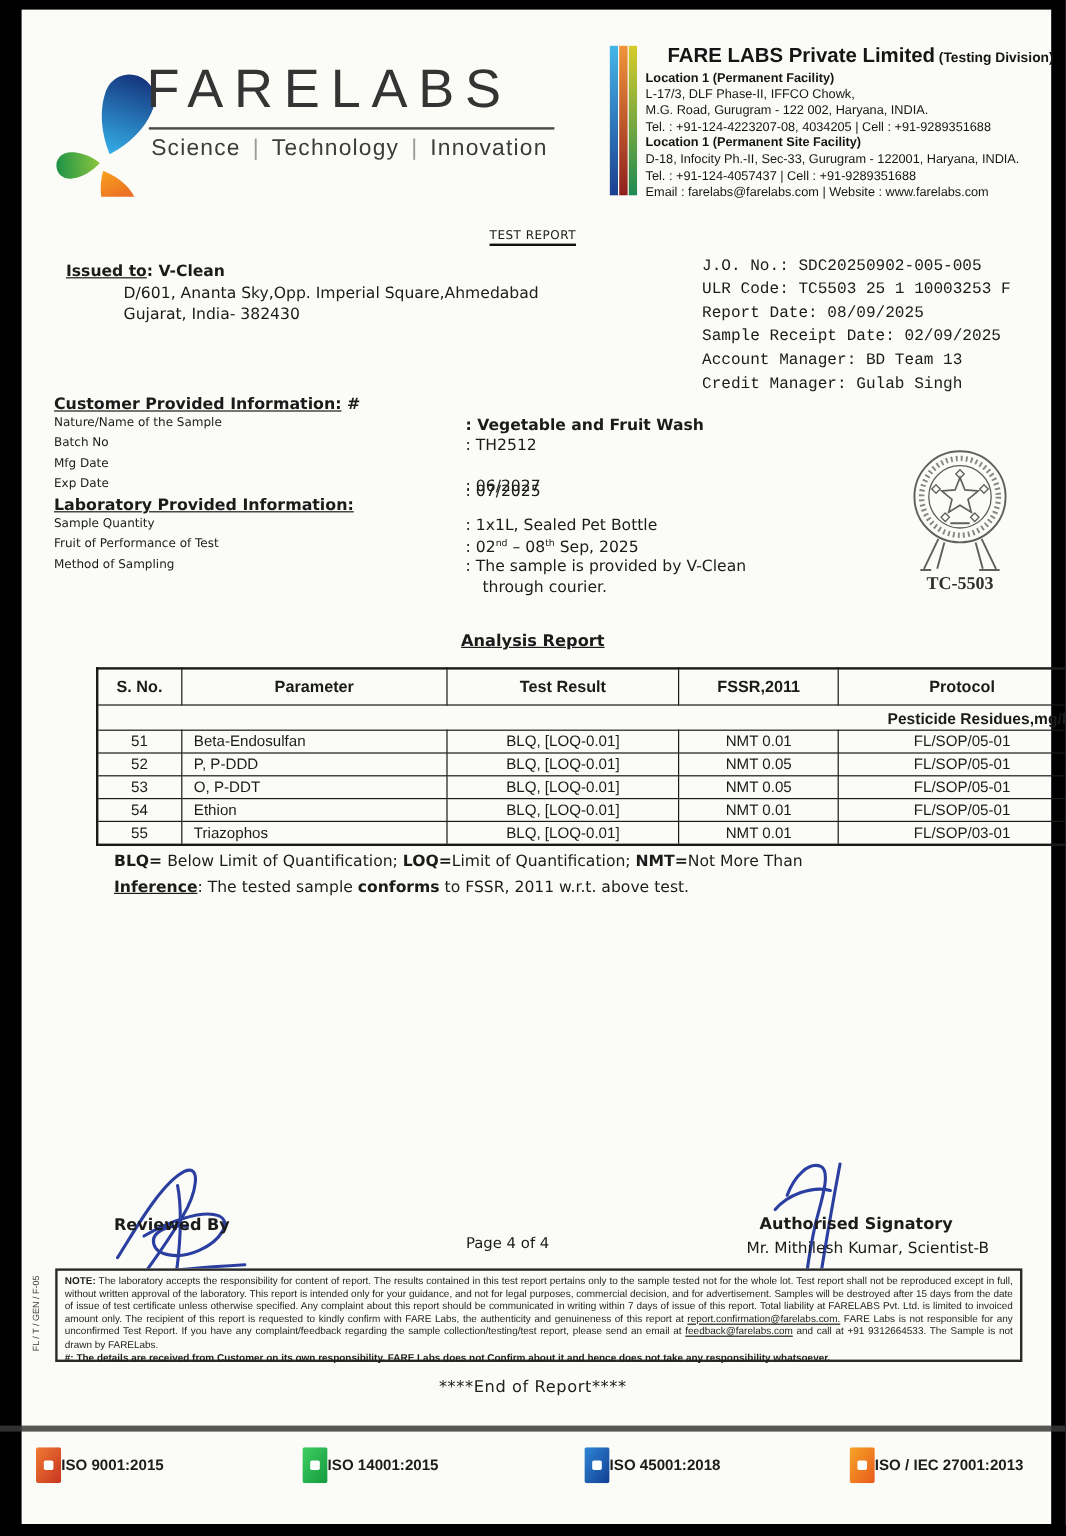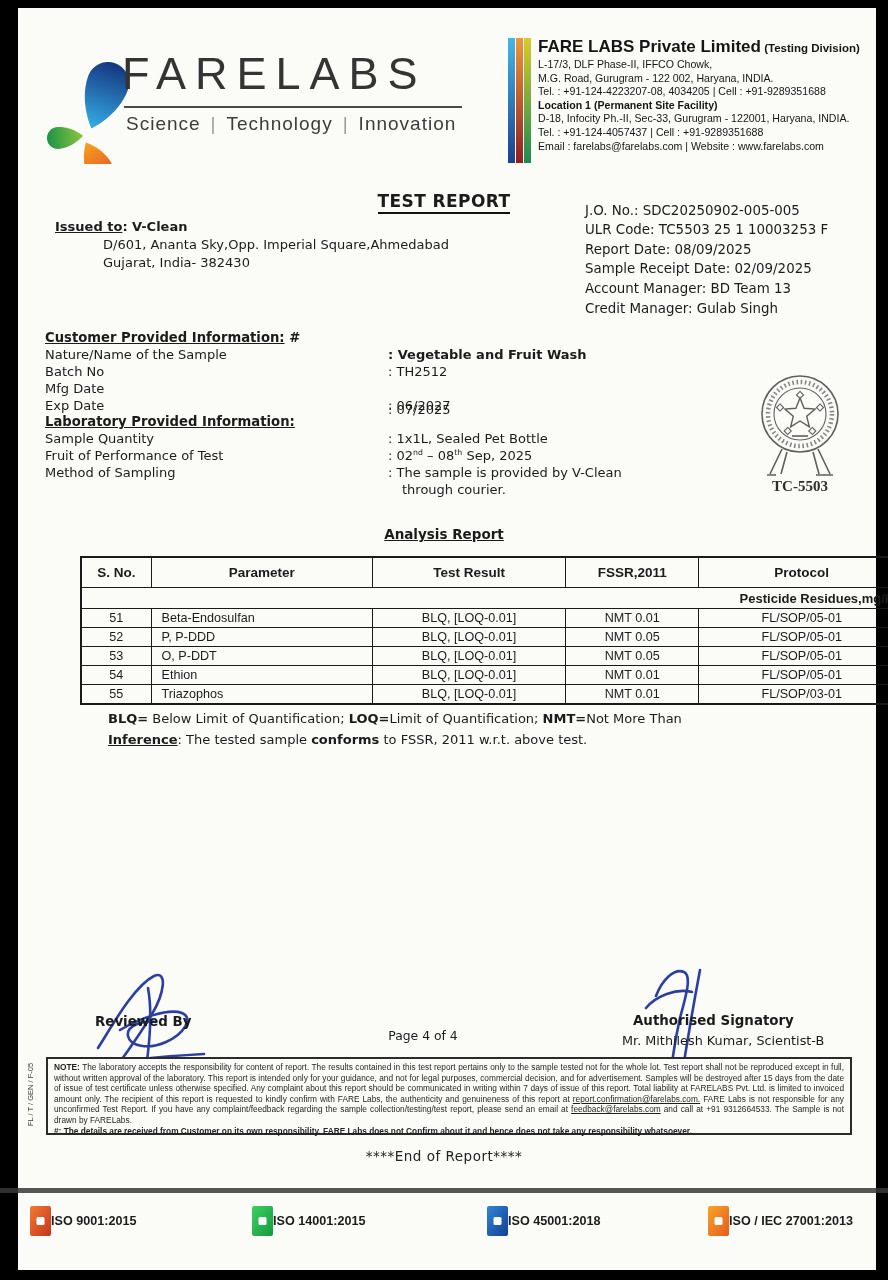--- a/index.html
+++ b/index.html
@@ -7,50 +7,50 @@
          font-family:"DejaVu Sans",sans-serif;color:#1b1b1b;}
   #paper{position:absolute;left:18px;top:8px;right:12px;bottom:10px;background:#fbfbf8;}
   .abs{position:absolute;}
   
   .brand{font-family:"Liberation Sans",sans-serif;font-size:45px;letter-spacing:9px;
          color:#343434;font-weight:500;}
   .brand-rule{height:2px;background:#4a4a4a;}
   .tagline{font-family:"Liberation Sans",sans-serif;font-size:19px;color:#3c3c3c;letter-spacing:1px;}
   .tagline .pipe{color:#9a9a9a;padding:0 10px;}
   .co{font-family:"Liberation Sans",sans-serif;color:#151515;}
-  .co-name{font-size:17px;font-weight:700;line-height:19px;}
+  .co-name{font-size:17px;font-weight:700;line-height:19px;text-align:right;}
   .co-div{font-size:11.5px;font-weight:700;}
   .co-line{font-size:10.6px;line-height:13.6px;}
   .co-line.b{font-weight:700;}
   
-  .rpt-title{font-size:17px;font-weight:700;letter-spacing:.4px;}
+  .rpt-title{font-size:10px;font-weight:400;letter-spacing:.4px;}
   .rpt-title span{border-bottom:2px solid #111;padding-bottom:1px;}
   .lbl-u{font-weight:700;text-decoration:underline;}
   .b{font-weight:700;}
   .body13{font-size:13px;}
   .meta-line{font-size:13.4px;height:19.4px;}
   .meta-line:nth-child(5),.meta-line:nth-child(6){height:20.5px;}
-  .info-label{position:absolute;left:45px;font-size:13px;white-space:nowrap;}
+  .info-label{position:absolute;left:45px;font-size:10px;white-space:nowrap;}
   .info-value{position:absolute;left:388px;font-size:13px;white-space:nowrap;}
   .sec-head{position:absolute;left:45px;font-size:13.2px;font-weight:700;white-space:nowrap;}
   .sec-head .u{text-decoration:underline;}
   sup{font-size:60%;vertical-align:super;}
   
   .tbl-title{font-size:13.5px;font-weight:700;text-decoration:underline;}
   table.analysis{width:100%;border-collapse:collapse;table-layout:fixed;
       font-family:"Liberation Sans",sans-serif;}
   table.analysis td,table.analysis th{border:1px solid #1a1a1a;padding:0 4px;
       overflow:hidden;white-space:nowrap;}
   table.analysis{border:2px solid #1a1a1a;}
   tr.hd th{height:29px;font-size:13.5px;font-weight:700;text-align:center;}
   tr.grp td{height:20px;font-size:13px;font-weight:700;text-align:right;padding-left:6px;}
   tr.data td{height:18px;font-size:12.6px;text-align:center;}
   tr.data td.pname{text-align:left;padding-left:10px;}
   
-  .legend{font-size:13px;white-space:nowrap;margin-left:13px;}
+  .legend{font-size:13px;white-space:nowrap;}
   .inf-u{font-weight:700;text-decoration:underline;}
   
   .sig-label{font-size:13.4px;font-weight:700;white-space:nowrap;}
   .sig-name{font-size:12.8px;white-space:nowrap;}
   .pageno{font-size:12.4px;}
   .notebox{position:absolute;left:46px;top:1057px;width:806px;height:78px;
       border:2px solid #2a2a2a;background:#fbfbf8;padding:3px 6px 0 6px;box-sizing:border-box;}
   .note{font-family:"Liberation Sans",sans-serif;font-size:8.3px;line-height:10.6px;
       text-align:justify;color:#1f1f1f;}
   .note .u{text-decoration:underline;}
@@ -117,38 +117,39 @@
         <stop offset="1" stop-color="#1d8a55"></stop>
       </linearGradient>
     </defs>
     <rect x="0" y="0" width="7" height="125" fill="url(#s1)"></rect>
     <rect x="8" y="0" width="7" height="125" fill="url(#s2)"></rect>
     <rect x="16" y="0" width="7" height="125" fill="url(#s3)"></rect>
   </svg>
 
   <div class="abs co" style="left:538px;top:37px;width:340px;">
     <div class="co-name"><span>FARE LABS Private Limited</span><span class="co-div"> (Testing Division)</span></div>
+    <div class="co-line b">Location 1 (Permanent Facility)</div>
     <div class="co-line">L-17/3, DLF Phase-II, IFFCO Chowk,</div>
     <div class="co-line">M.G. Road, Gurugram - 122 002, Haryana, INDIA.</div>
     <div class="co-line">Tel. : +91-124-4223207-08, 4034205  |  Cell : +91-9289351688</div>
     <div class="co-line b">Location 1 (Permanent Site Facility)</div>
     <div class="co-line">D-18, Infocity Ph.-II, Sec-33, Gurugram - 122001, Haryana, INDIA.</div>
     <div class="co-line">Tel. : +91-124-4057437  |  Cell : +91-9289351688</div>
     <div class="co-line">Email : farelabs@farelabs.com  |  Website : www.farelabs.com</div>
   </div>
 
   <div class="abs rpt-title" style="left:0;top:191px;width:888px;text-align:center;"><span>TEST REPORT</span></div>
 
   <div class="abs body13" style="left:55px;top:219px;">
     <span class="lbl-u">Issued to</span><span class="b">:</span><span class="b"> V-Clean</span>
   </div>
   <div class="abs body13" style="left:103px;top:237px;">D/601, Ananta Sky,Opp. Imperial Square,Ahmedabad</div>
   <div class="abs body13" style="left:103px;top:255px;">Gujarat, India- 382430</div>
 
-  <div class="abs" style="left:585px;top:203px;">
+  <div class="abs" style="left:585px;top:215px;font-family:Liberation Mono, monospace;">
     <div class="meta-line">J.O. No.: SDC20250902-005-005</div>
     <div class="meta-line">ULR Code: TC5503 25 1 10003253 F</div>
     <div class="meta-line">Report Date: 08/09/2025</div>
     <div class="meta-line">Sample Receipt Date: 02/09/2025</div>
     <div class="meta-line">Account Manager: BD Team 13</div>
     <div class="meta-line">Credit Manager: Gulab Singh</div>
   </div>
 
   <div class="sec-head" style="top:330px;">
     <span class="u">Customer Provided Information:</span><span> #</span>

